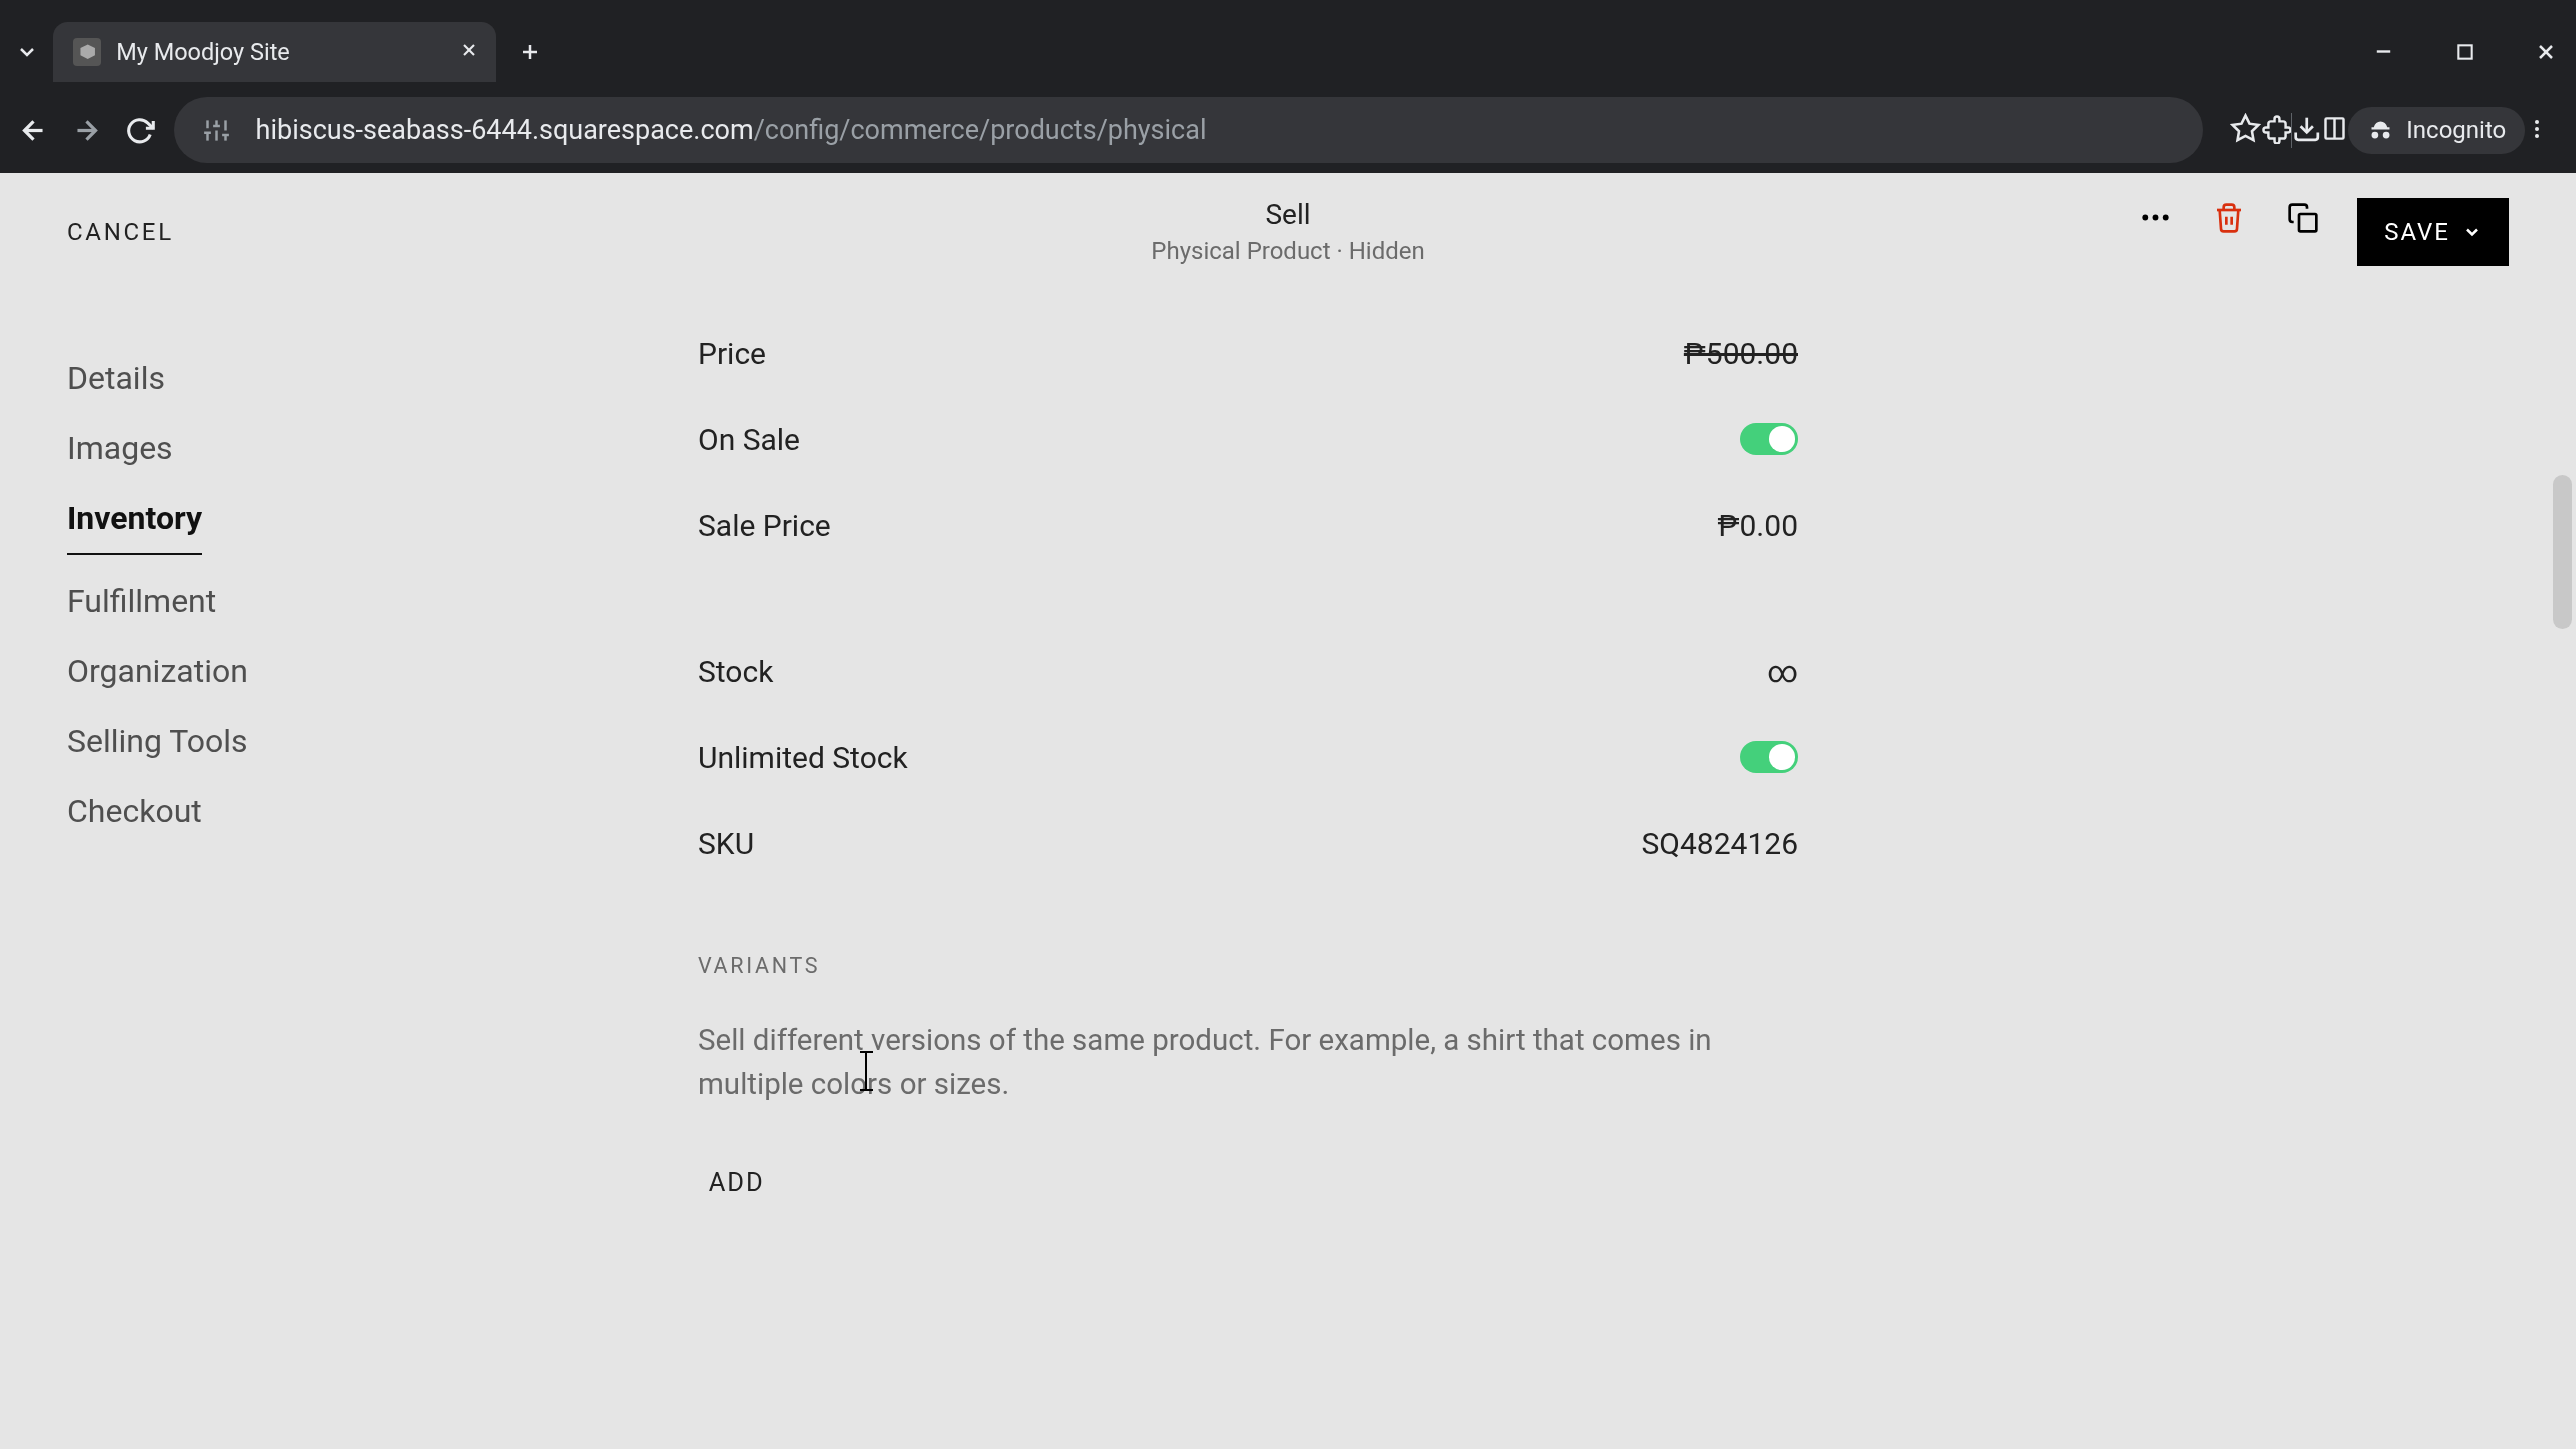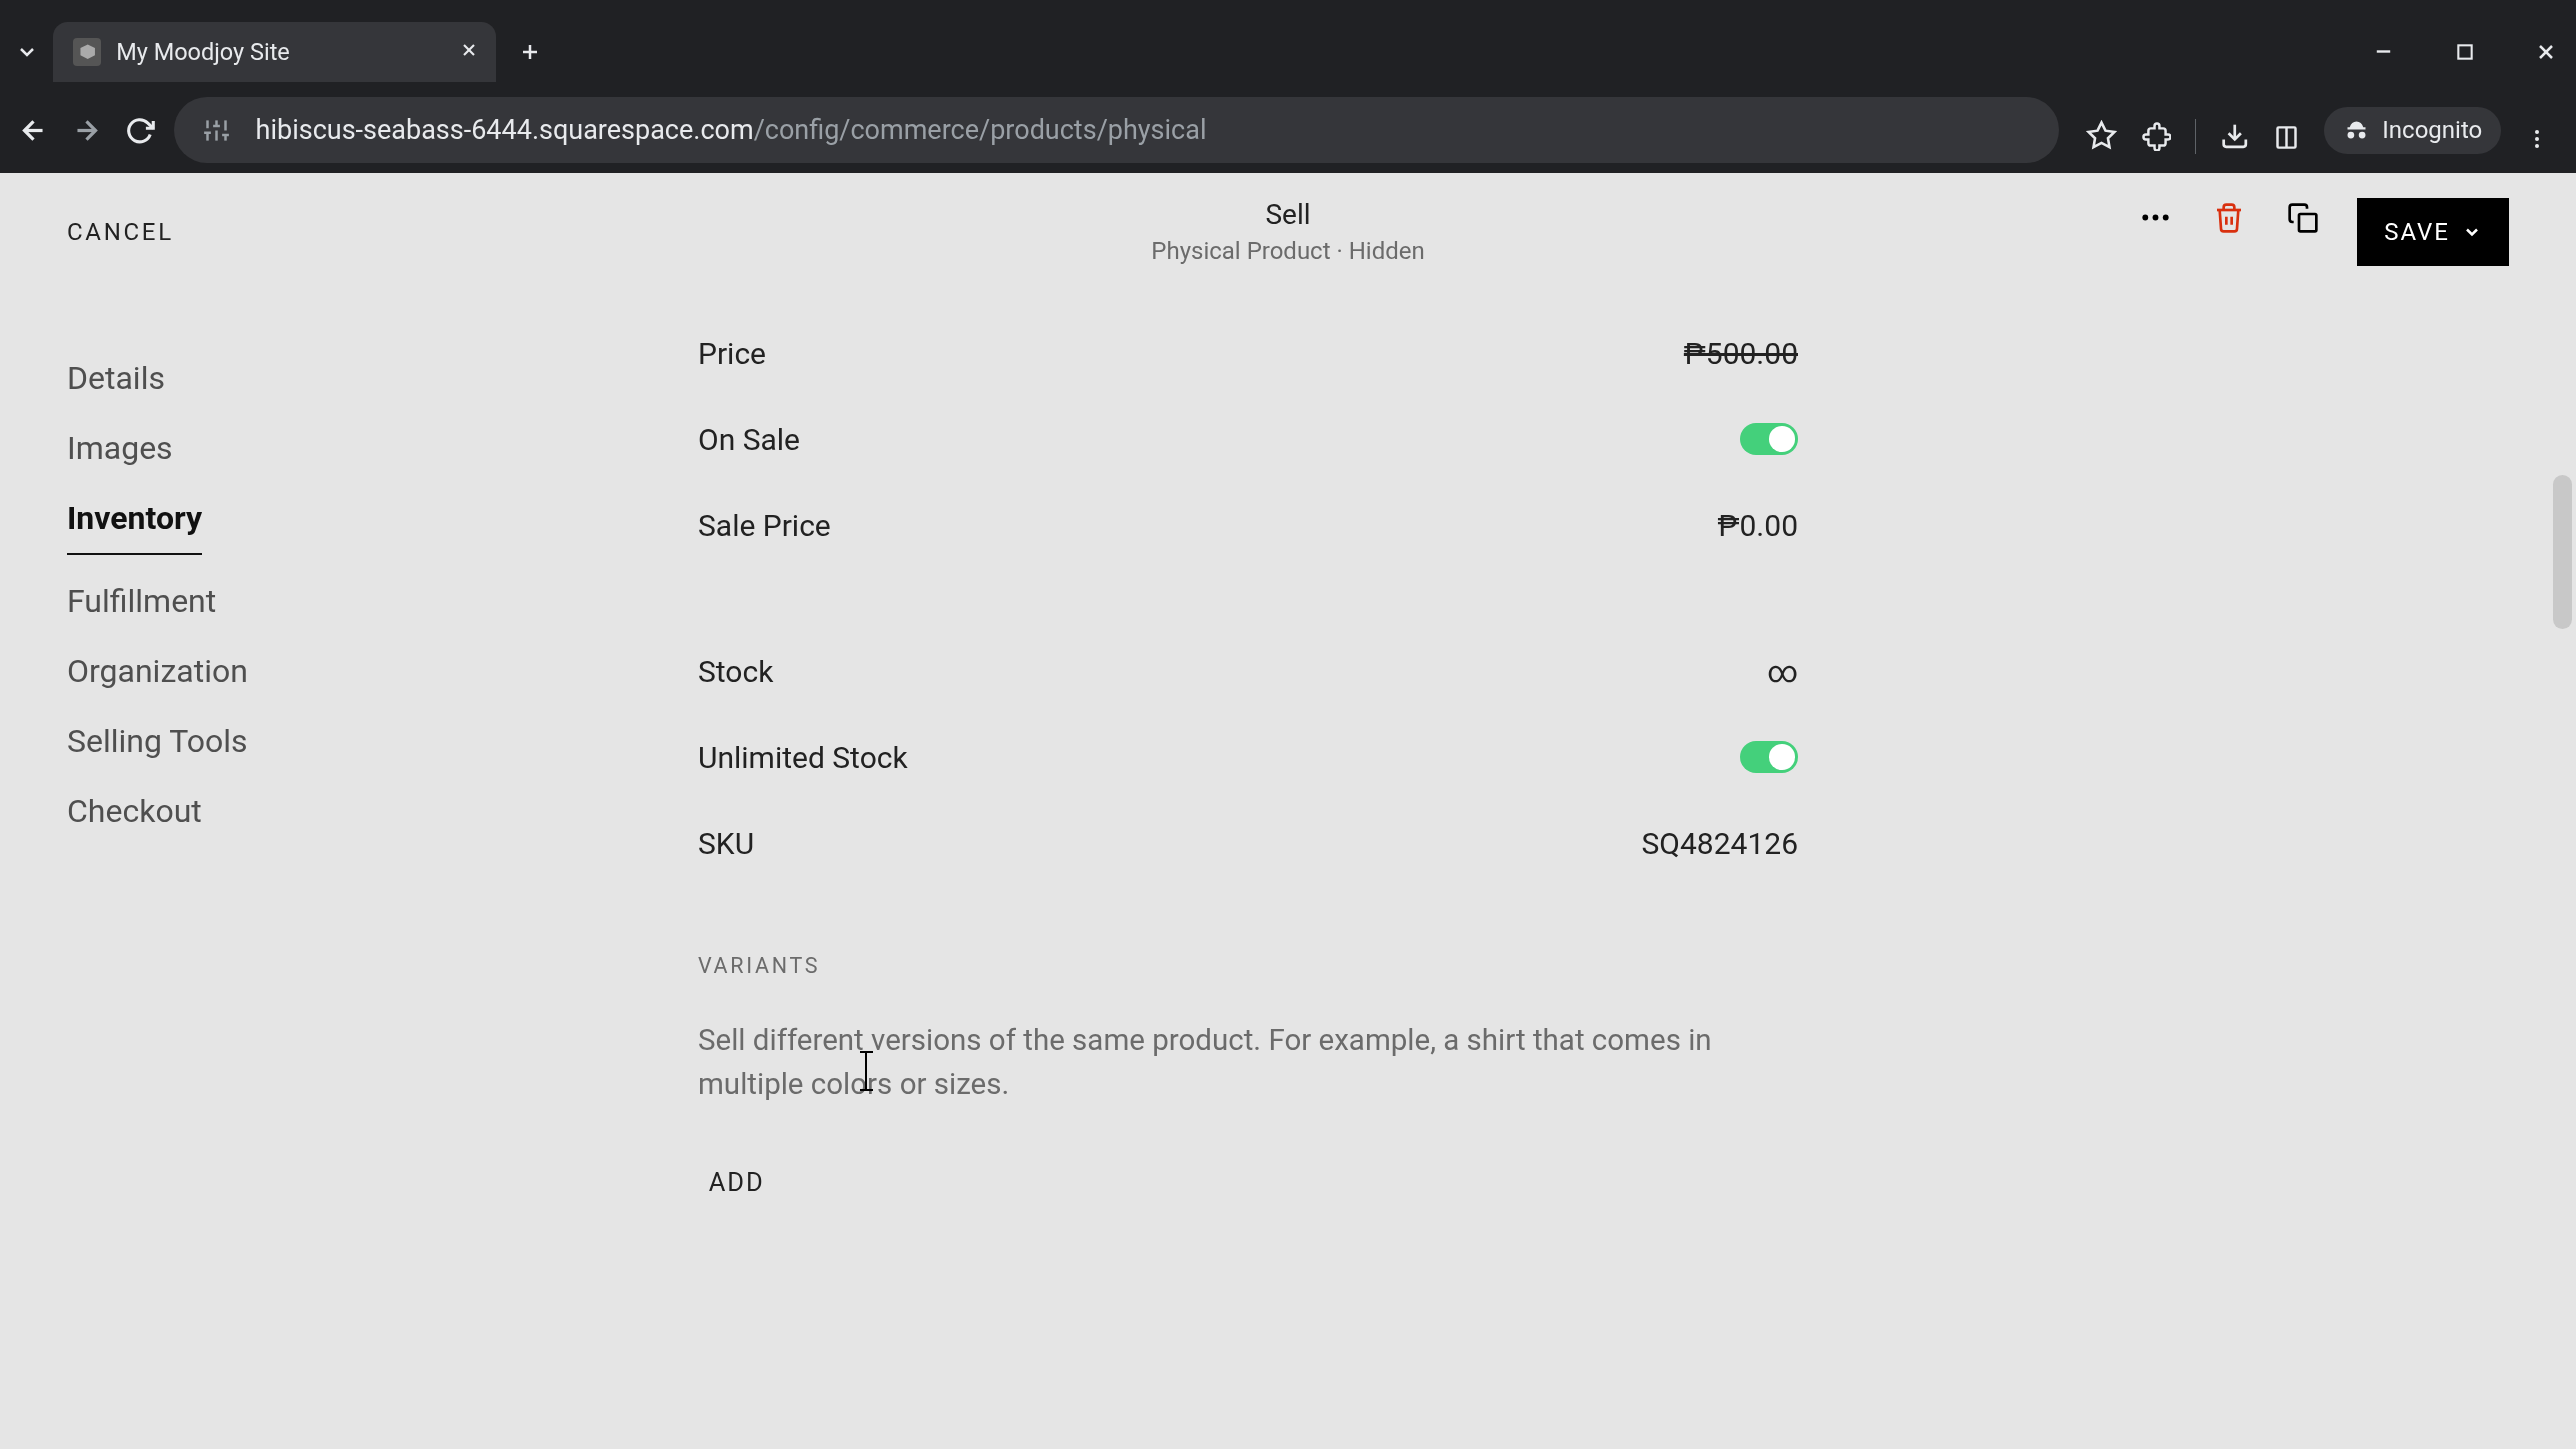--- a/index.html
+++ b/index.html
@@ -92,21 +92,21 @@
     color: #e8eaed;
     font-size: 27px;
   }
   .url-box .site-icon {
     width: 32px; height: 32px; display: flex; align-items: center; justify-content: center;
     margin-right: 23px;
     color: #9aa0a6;
   }
   .url-path { color: #9aa0a6; }
   .addr-right {
-    display: flex; align-items: flex-end; gap: 24px;
+    display: flex; align-items: center; 
     color: #e8eaed;
     padding: 0 13.4px;
   }
   .addr-right .divider { width: 1.3px; height: 35px; background: #5f6368; }
   .incog {
     display: flex; align-items: center; gap: 12px;
     background: #35363a;
     padding: 9.4px 19px;
     border-radius: 34px;
     font-size: 24px;

